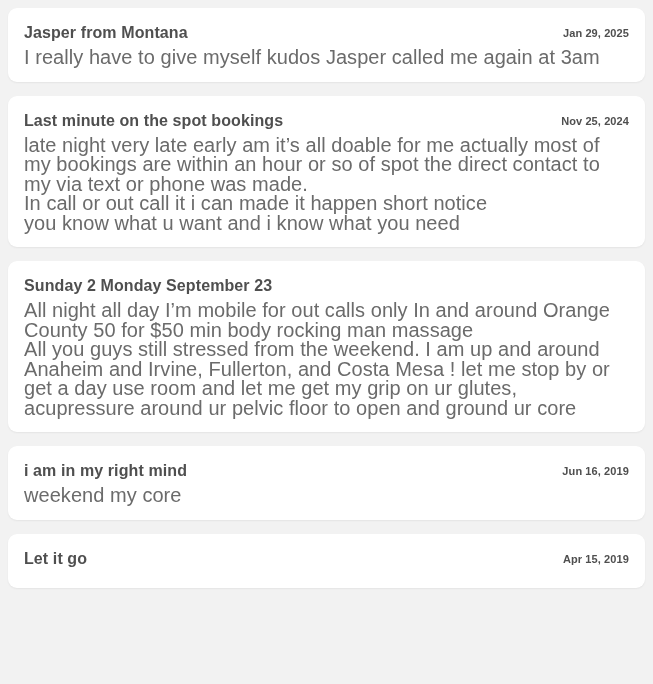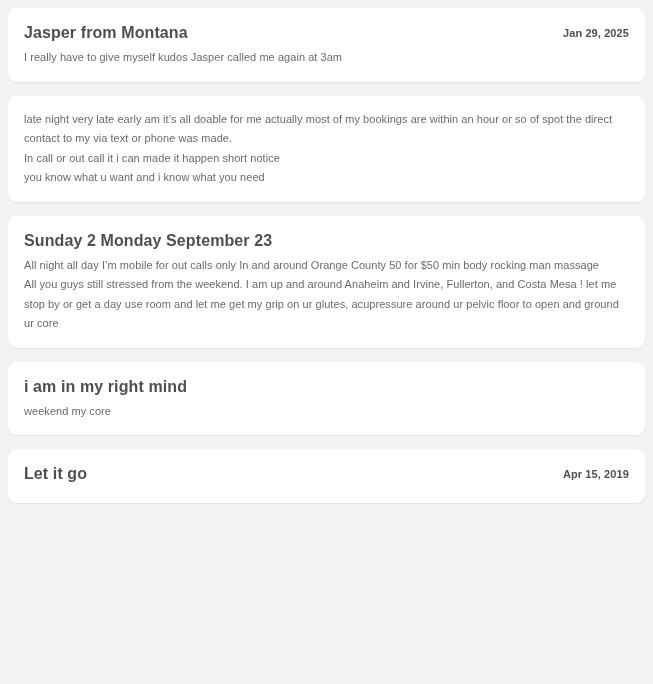--- a/index.html
+++ b/index.html
@@ -43,57 +43,62 @@
   }
   .card-date {
     font-size: 11px;
     font-weight: bold;
     color: #4f4f4f;
     line-height: 22px;
     white-space: nowrap;
     letter-spacing: 0.1px;
   }
   .card-body {
-    font-size: 11px;
+    font-size: 20px;
     color: #6b6b6b;
     line-height: 19.5px;
     white-space: pre-wrap;
     letter-spacing: 0.05px;
   }
 </style>
 </head>
 <body>
 
 <div class="feed">
 
   <div class="card">
     <div class="card-header">
       <div class="card-title">Jasper from Montana</div>
       <div class="card-date">Jan 29, 2025</div>
     </div>
     <div class="card-body">I really have to give myself kudos Jasper called me again at 3am</div>
   </div>
 
   <div class="card">
+    <div class="card-header">
+      <div class="card-title">Last minute on the spot bookings</div>
+      <div class="card-date">Nov 25, 2024</div>
+    </div>
     <div class="card-body">late night very late early am it’s all doable for me actually most of my bookings are within an hour or so of spot the direct contact to my via text or phone was made.
 In call or out call it i can made it happen short notice
 you know what u want and i know what you need</div>
   </div>
 
   <div class="card">
     <div class="card-header">
       <div class="card-title">Sunday 2 Monday September 23</div>
     </div>
     <div class="card-body">All night all day I’m mobile for out calls only In and around Orange County 50 for $50 min body rocking man massage
 All you guys still stressed from the weekend. I am up and around Anaheim and Irvine, Fullerton, and Costa Mesa ! let me stop by or get a day use room and let me get my grip on ur glutes, acupressure around ur pelvic floor to open and ground ur core</div>
   </div>
 
   <div class="card">
     <div class="card-header">
       <div class="card-title">i am in my right mind</div>
+      <div class="card-date">Jun 16, 2019</div>
     </div>
     <div class="card-body">weekend my core</div>
   </div>
 
   <div class="card">
     <div class="card-header">
       <div class="card-title">Let it go</div>
       <div class="card-date">Apr 15, 2019</div>
     </div>
   </div>

